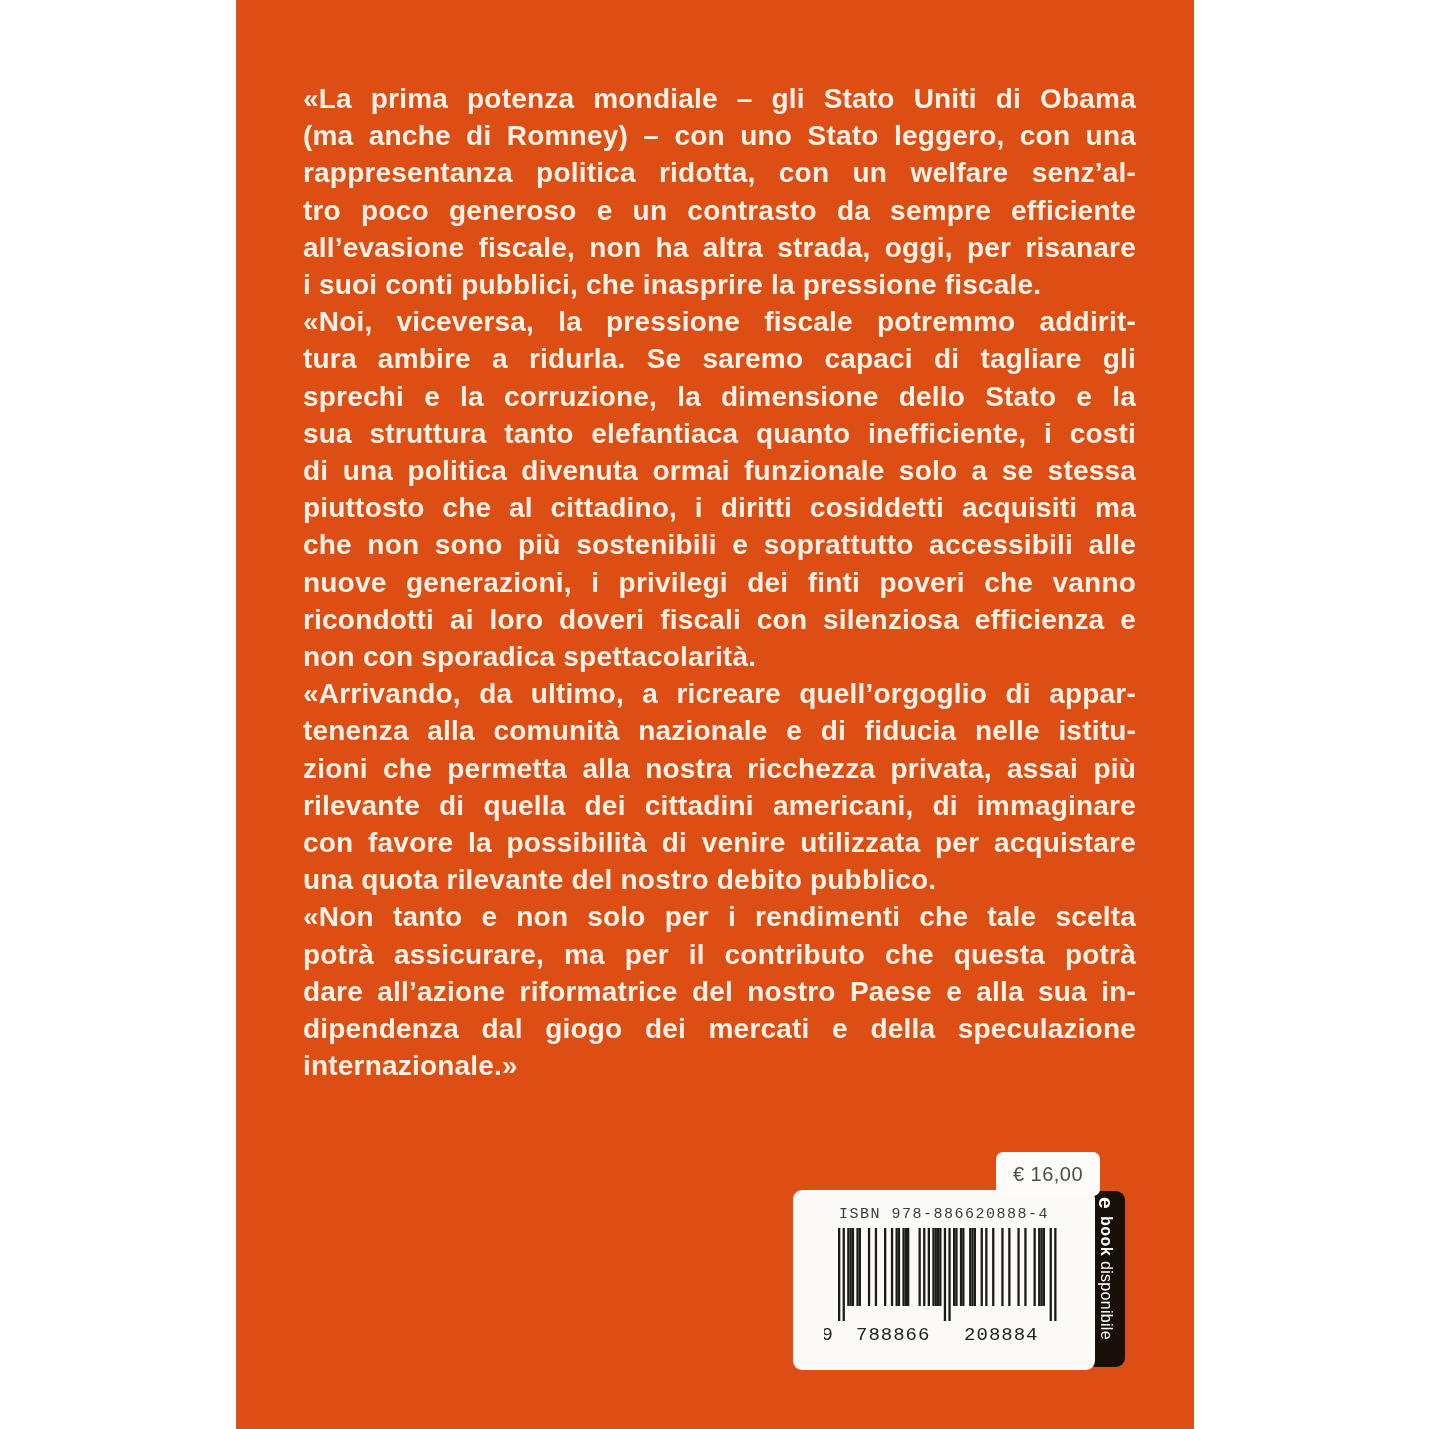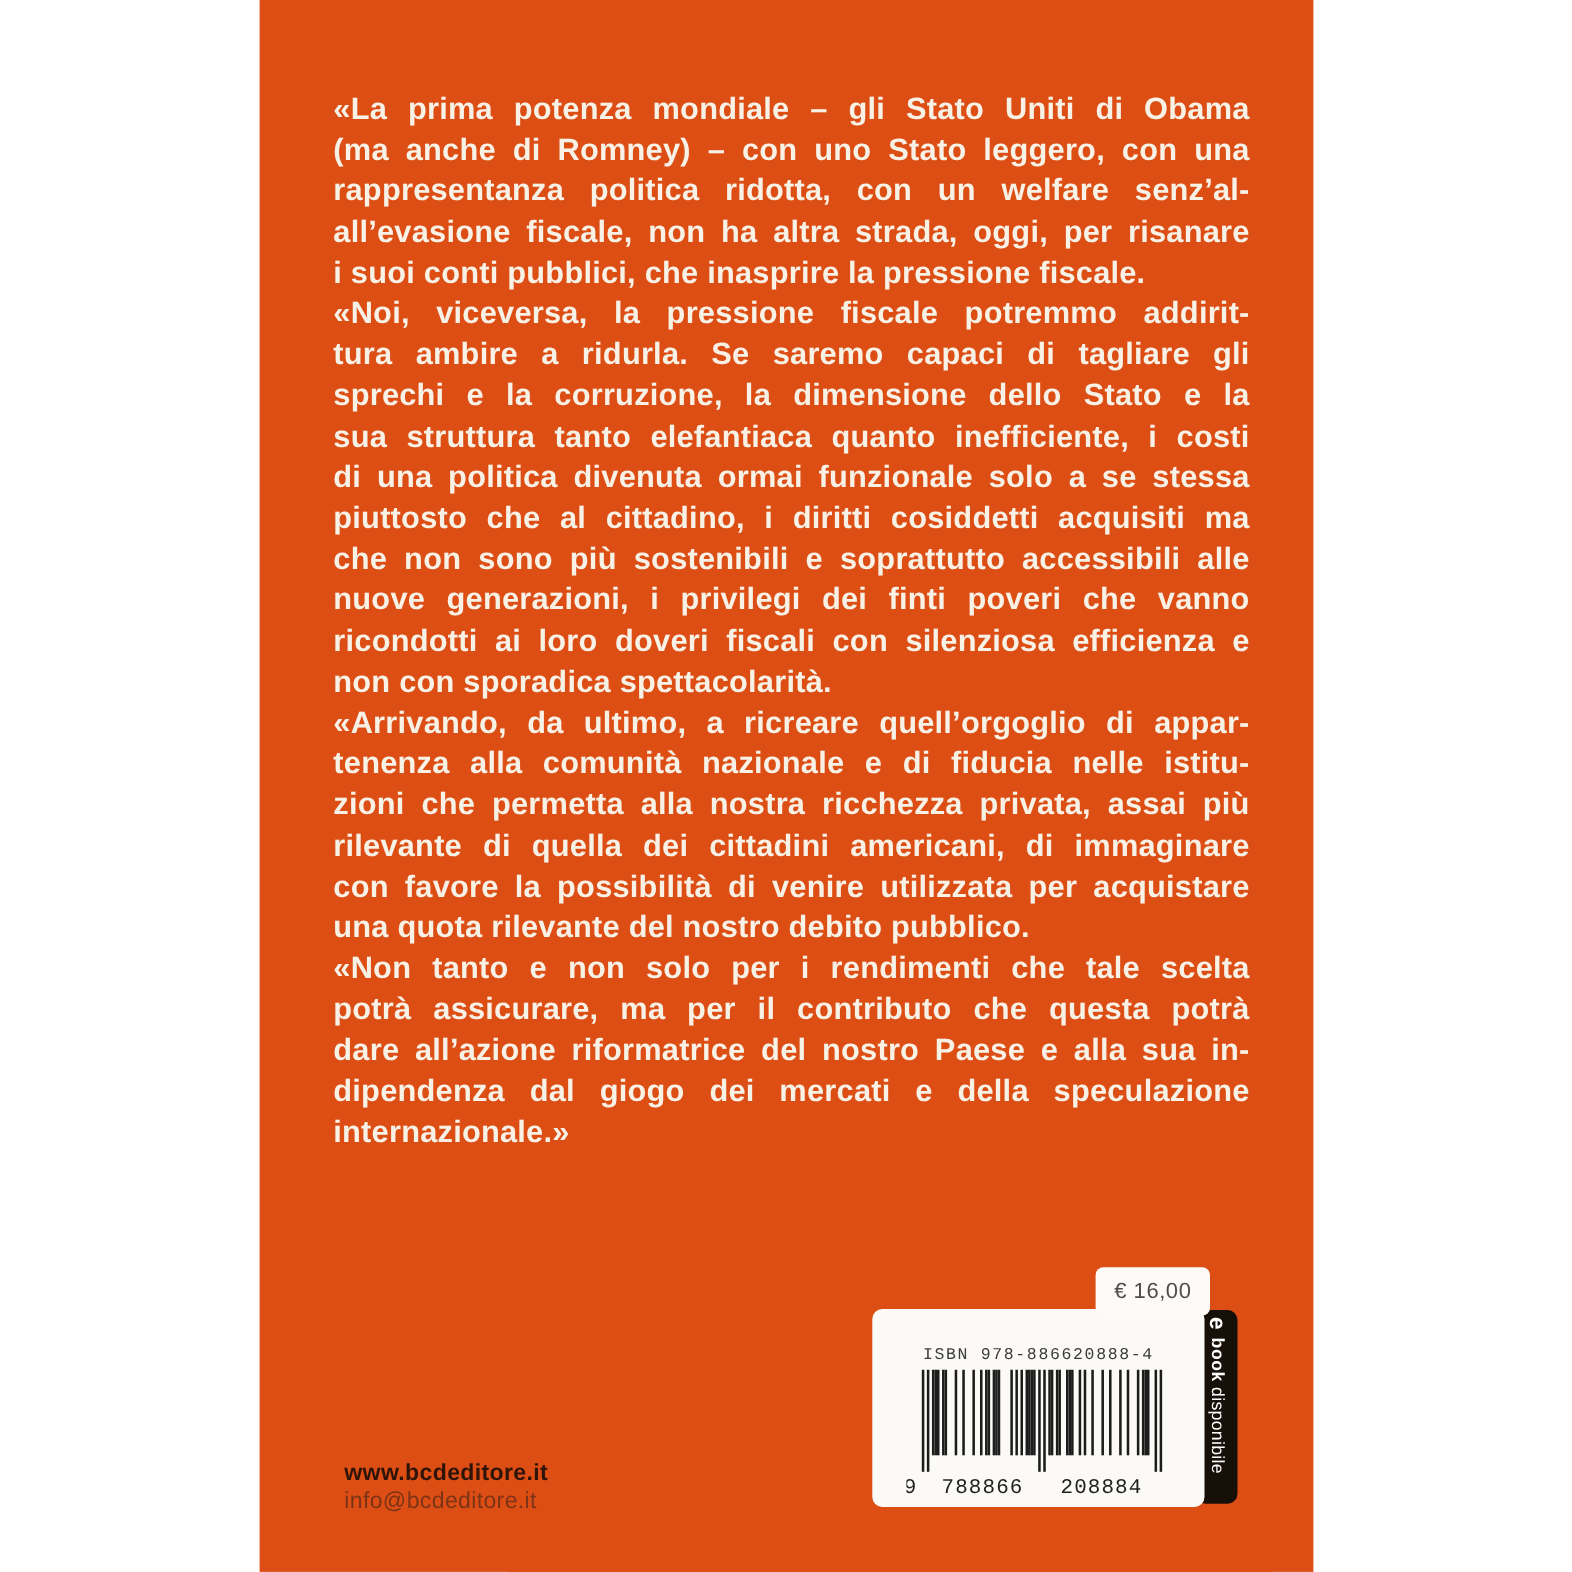--- a/index.html
+++ b/index.html
@@ -58,38 +58,39 @@
   }
   .ebook-strip .e-logo{font-size:21px;font-weight:bold;margin-bottom:7px;}
   .ebook-strip .bk{font-size:16px;font-weight:bold;letter-spacing:.5px;}
   .ebook-strip .disp{font-size:16px;font-weight:normal;letter-spacing:.3px;margin-top:5px;}
   
   .barcode-panel{
     position:absolute;left:557px;top:1190px;width:302px;height:180px;
     background:#fbfaf6;border-radius:9px;
     z-index:2;
     display:flex;flex-direction:column;align-items:center;
-    box-sizing:border-box;padding-top:33px;
+    box-sizing:border-box;padding-top:16px;
   }
   .isbn{
     font-family:"Liberation Mono", monospace;
     font-size:15px;color:#3b3b3b;letter-spacing:1.5px;white-space:nowrap;
   }
   .barcode-svg{margin-top:5px;display:block;}
 </style>
 </head>
 <body>
 
 <div class="page">
   <div class="cover" style="background: rgb(221, 78, 21);">
 
     <div class="blurb" id="blurb" style="color: rgb(247, 241, 230);">
         <div class="line">«La prima potenza mondiale – gli Stato Uniti di Obama</div>
         <div class="line">(ma anche di Romney) – con uno Stato leggero, con una</div>
         <div class="line">rappresentanza politica ridotta, con un welfare senz’al-</div>
+        <div class="line">tro poco generoso e un contrasto da sempre efficiente</div>
         <div class="line">all’evasione fiscale, non ha altra strada, oggi, per risanare</div>
         <div class="line last">i suoi conti pubblici, che inasprire la pressione fiscale.</div>
         <div class="line">«Noi, viceversa, la pressione fiscale potremmo addirit-</div>
         <div class="line">tura ambire a ridurla. Se saremo capaci di tagliare gli</div>
         <div class="line">sprechi e la corruzione, la dimensione dello Stato e la</div>
         <div class="line">sua struttura tanto elefantiaca quanto inefficiente, i costi</div>
         <div class="line">di una politica divenuta ormai funzionale solo a se stessa</div>
         <div class="line">piuttosto che al cittadino, i diritti cosiddetti acquisiti ma</div>
         <div class="line">che non sono più sostenibili e soprattutto accessibili alle</div>
         <div class="line">nuove generazioni, i privilegi dei finti poveri che vanno</div>
@@ -101,24 +102,20 @@
         <div class="line">rilevante di quella dei cittadini americani, di immaginare</div>
         <div class="line">con favore la possibilità di venire utilizzata per acquistare</div>
         <div class="line last">una quota rilevante del nostro debito pubblico.</div>
         <div class="line">«Non tanto e non solo per i rendimenti che tale scelta</div>
         <div class="line">potrà assicurare, ma per il contributo che questa potrà</div>
         <div class="line">dare all’azione riformatrice del nostro Paese e alla sua in-</div>
         <div class="line">dipendenza dal giogo dei mercati e della speculazione</div>
         <div class="line last">internazionale.»</div>
       </div>
 
-    <div class="publisher">
-      <div class="website">www.bcdeditore.it</div>
-      <div class="email">info@bcdeditore.it</div>
-    </div>
 
     <div class="price-tag">
       <span>€ 16,00</span>
     </div>
 
     <div class="ebook-strip">
       <span class="e-logo">e</span>
       <span class="bk">book</span>
       <span class="disp">disponibile</span>
     </div>

